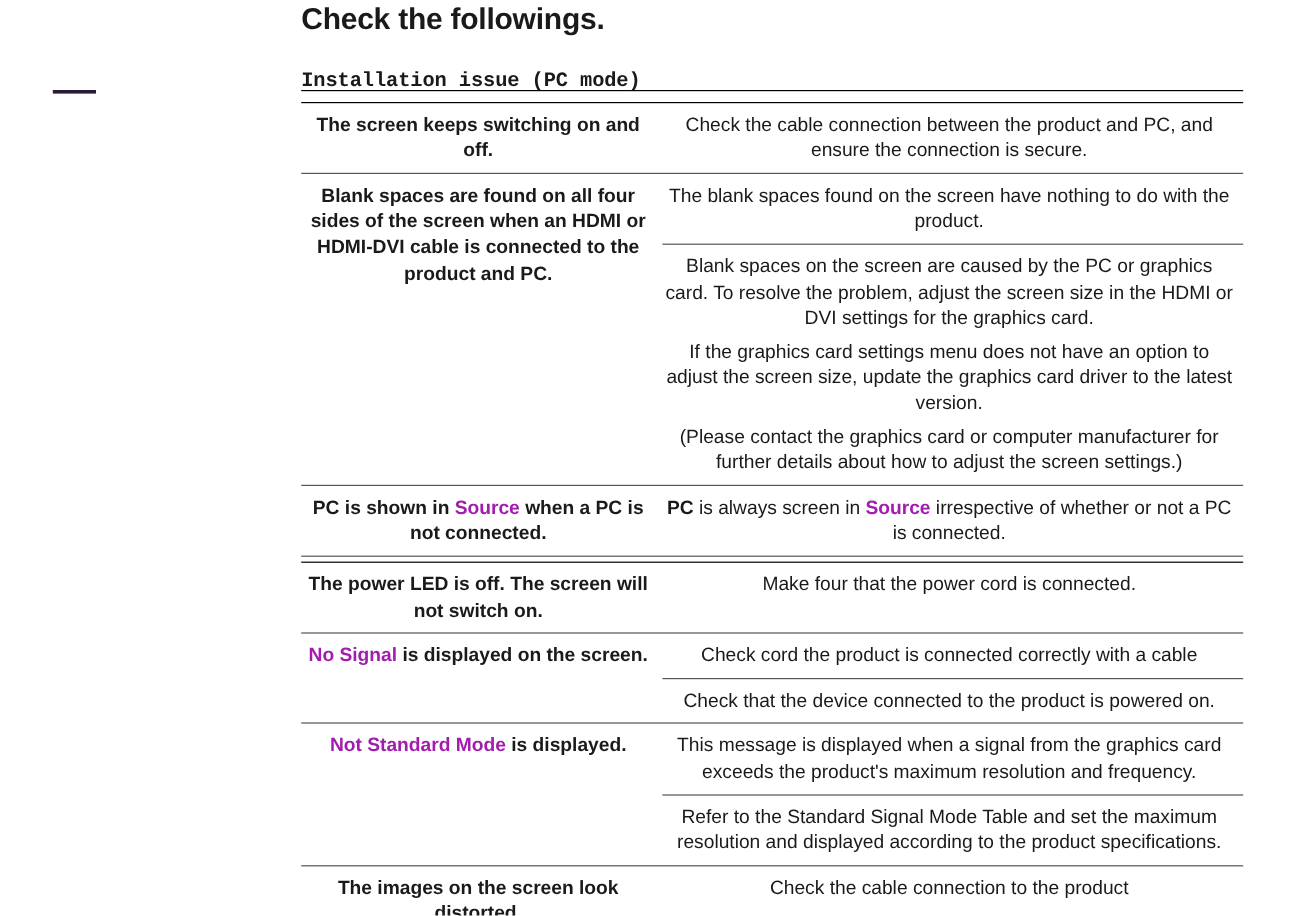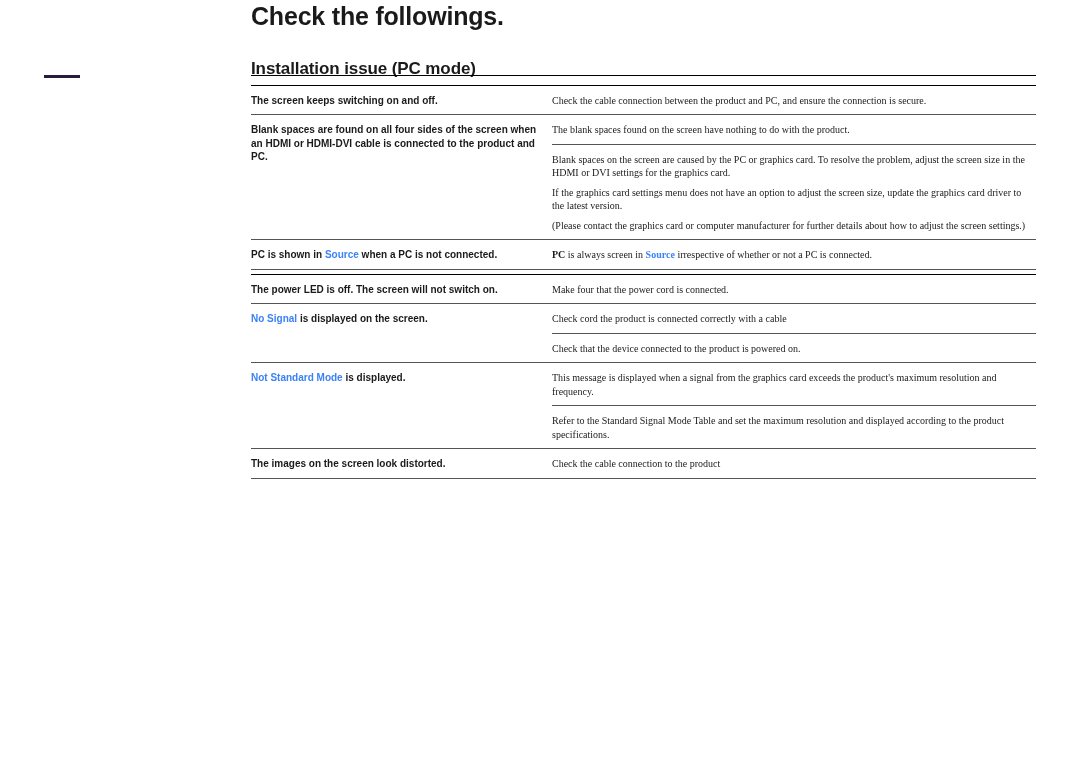--- a/index.html
+++ b/index.html
@@ -41,53 +41,54 @@
     font-size: 25px;
     font-weight: 600;
     margin: 0 0 22px 0;
     letter-spacing: -0.2px;
   }
   h2.sub {
     font-size: 17px;
     font-weight: 600;
     margin: 24px 0 4px 0;
     letter-spacing: -0.1px;
+    font-family: Liberation Mono, monospace;
   }
   .hr {
     border: 0;
     border-top: 1px solid #000;
     margin: 4px 0 0 0;
   }
   .hr-thin {
     border: 0;
     border-top: 1px solid #555;
     margin: 0;
   }
   table.tbl {
     width: 100%;
     border-collapse: collapse;
-    font-size: 10px;
+    font-size: 16px;
+    text-align: center;
   }
   table.tbl td {
     vertical-align: top;
     padding: 8px 6px 7px 0;
   }
   table.tbl td.left {
     width: 295px;
     font-weight: 700;
   }
   table.tbl td.right {
     font-weight: 400;
-    font-family: Liberation Serif, serif;
   }
   table.tbl tr.sep td {
     padding: 0;
   }
   .accent {
-    color: #3b82f6;
+    color: #a21caf;
     font-weight: 700;
   }
 </style>
 </head>
 <body>
 
 <div class="page">
   <div class="top-tick"></div>
   <div class="top-rule"></div>
 

